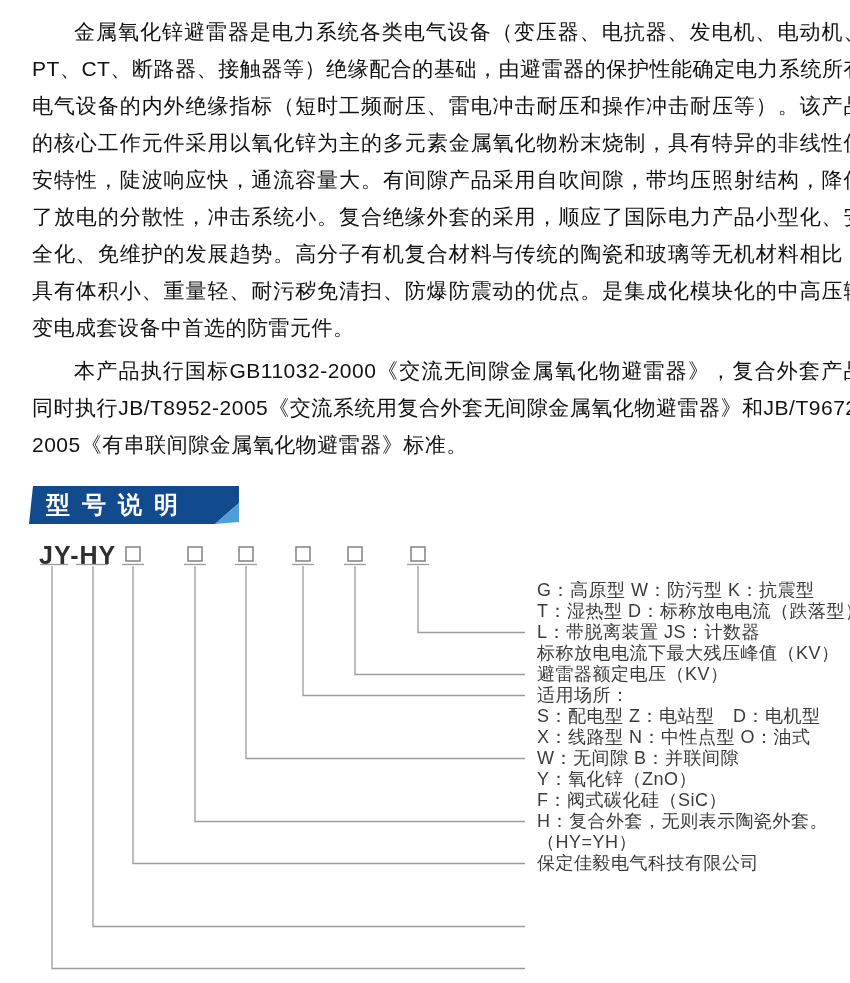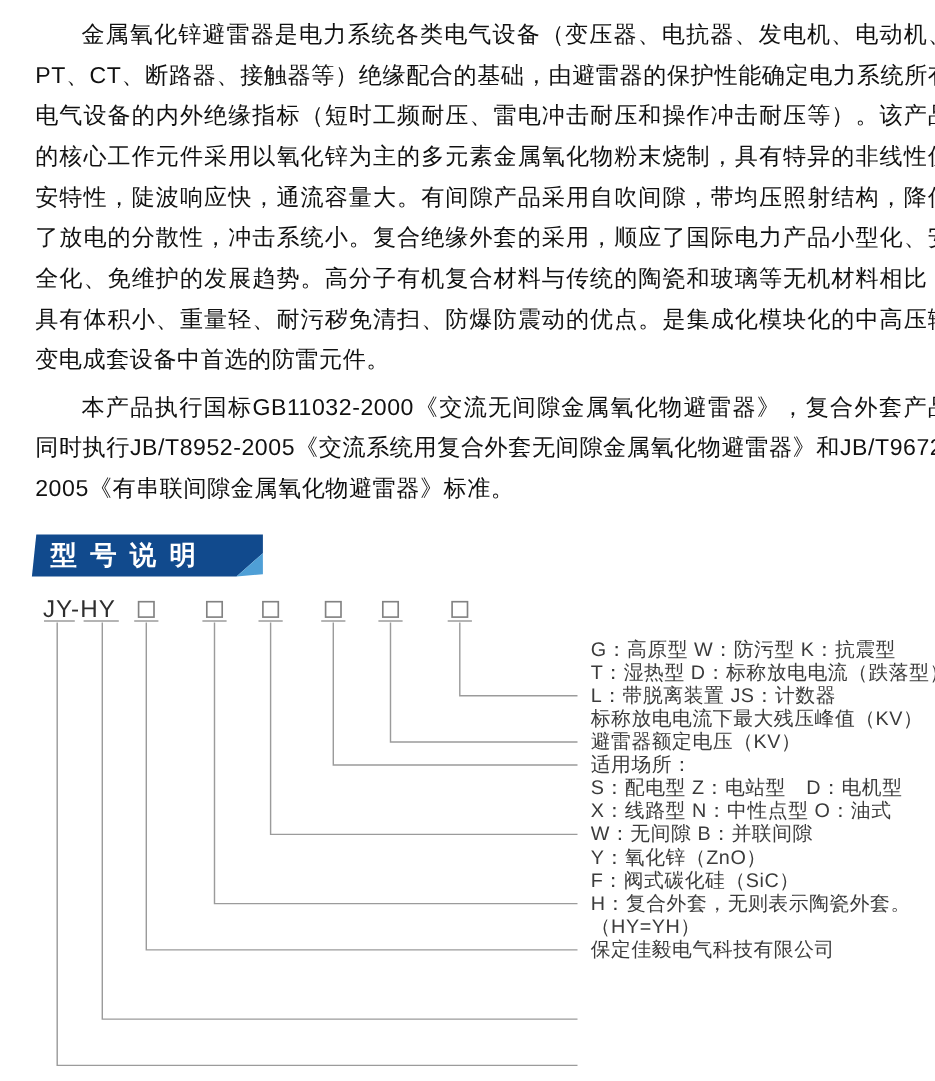--- a/index.html
+++ b/index.html
@@ -44,24 +44,25 @@
     font-weight: bold;
     letter-spacing: 12px;
     white-space: nowrap;
   }
 
   
   .prefix {
     position: absolute;
     left: 16px;
     top: 541px;
-    font-size: 22px;
+    font-size: 25px;
     color: #2e2e2e;
     letter-spacing: 1px;
     white-space: nowrap;
+    font-weight: bold;
   }
   #diagram-svg { position: absolute; left: 0; top: 540px; }
   .labels {
     position: absolute;
     left: 514px;
     top: 580px;
     width: 336px;
   }
   .label-row {
     height: 21px;

